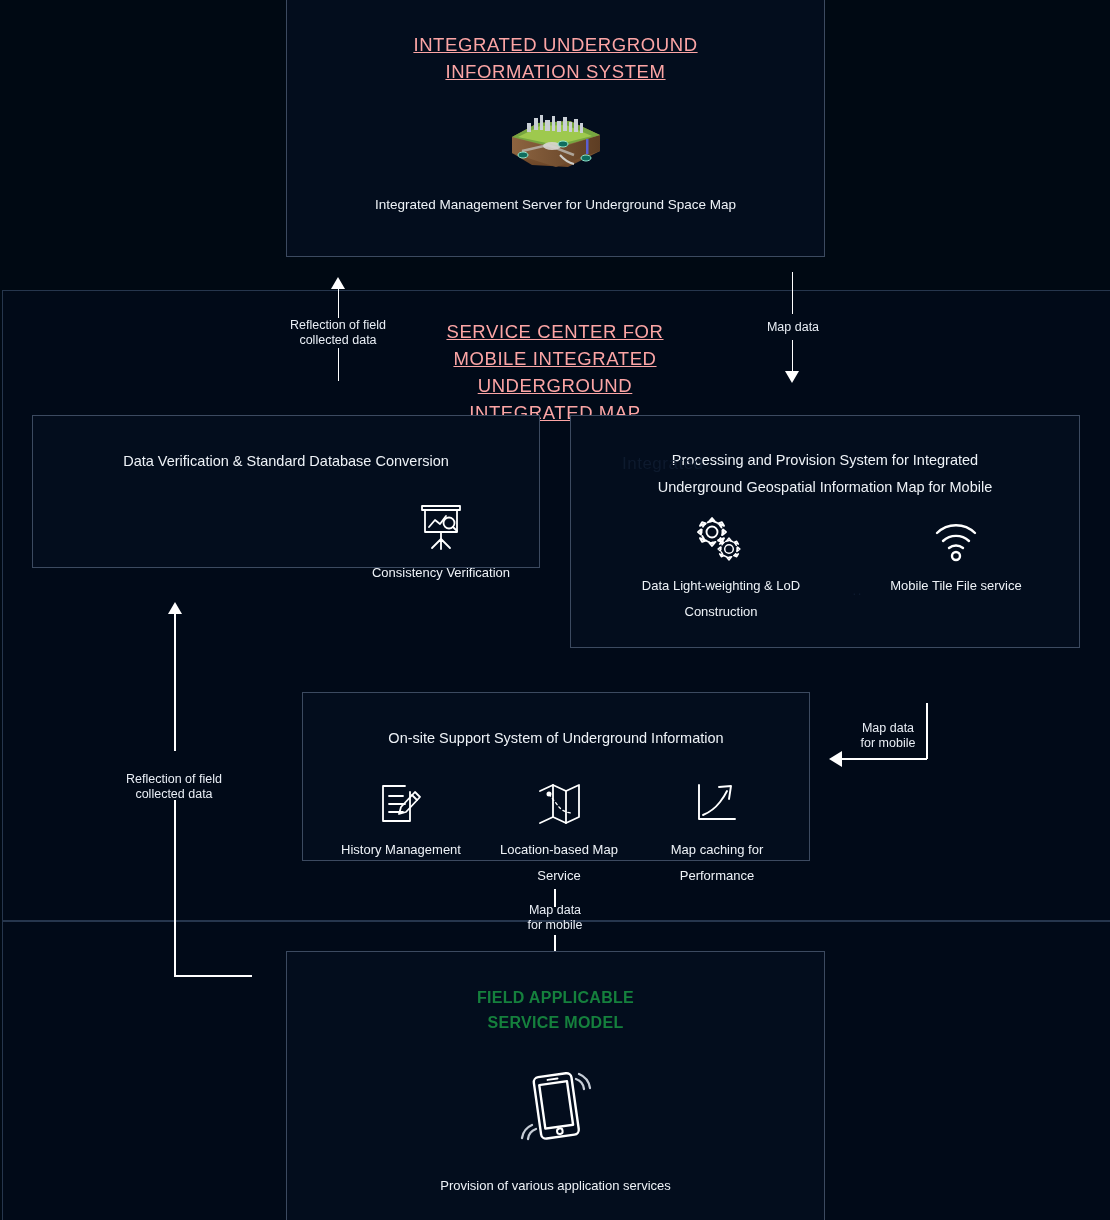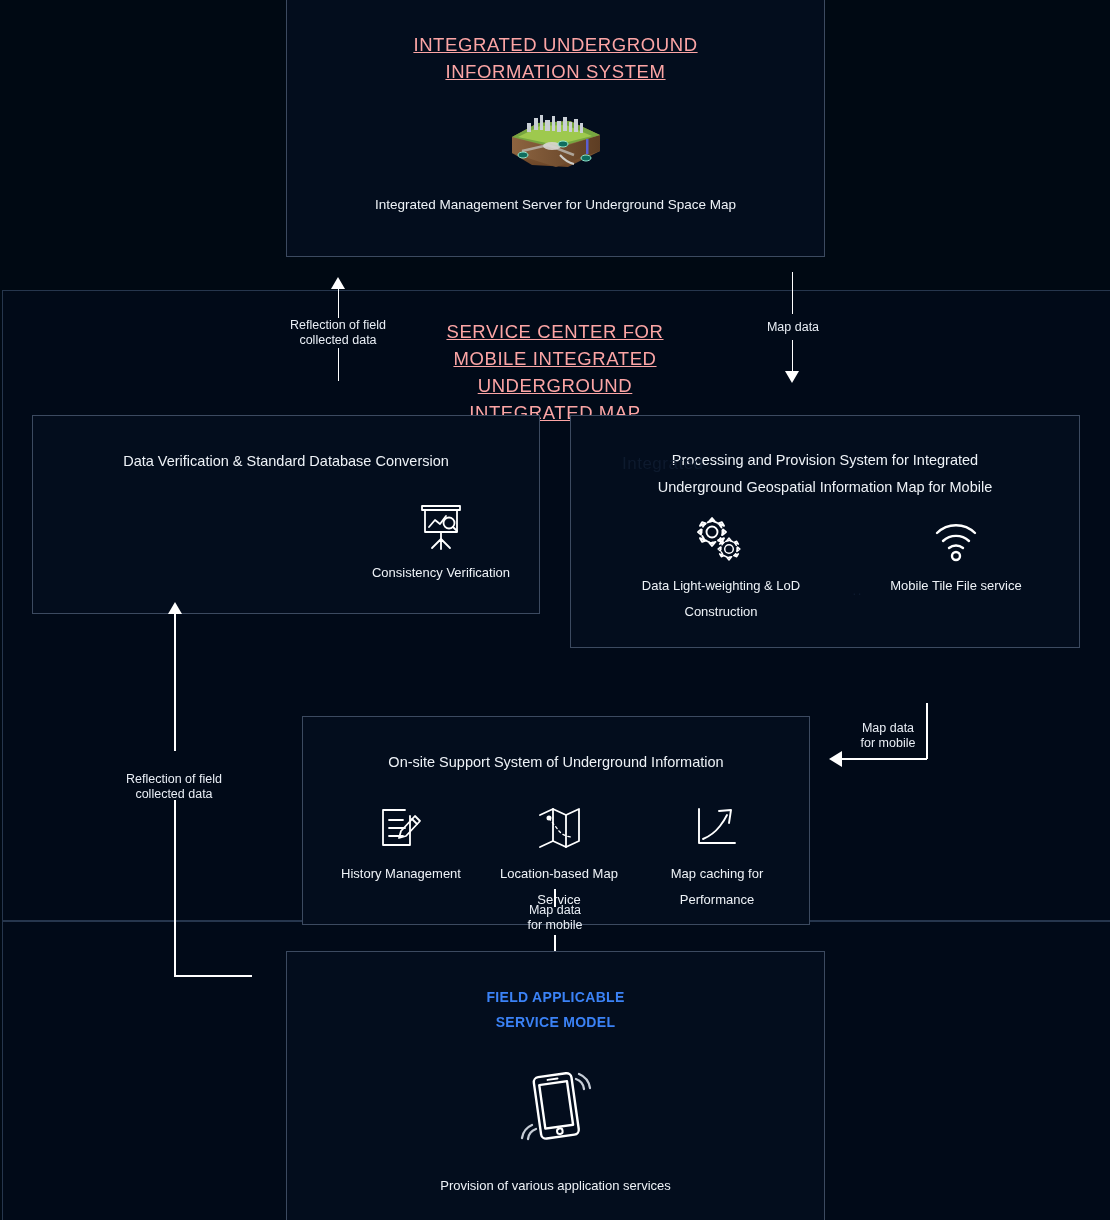--- a/index.html
+++ b/index.html
@@ -40,25 +40,25 @@
   .title-lg{
     text-align:center;
     font-size:18.5px;
     letter-spacing:.6px;
     line-height:27px;
     color:#fca5a5;
     text-decoration:underline;
   }
   .title-bold{
     text-align:center;
-    font-size:14px;
+    font-size:16px;
     font-weight:bold;
     letter-spacing:.3px;
     line-height:25px;
-    color:#3b82f6;
+    color:#15803d;
   }
   .panel-title{
     text-align:center;
     font-size:14.5px;
     line-height:27px;
     color:#eef2f7;
   }
   .caption{
     text-align:center;
     font-size:13.5px;
@@ -184,21 +184,21 @@
   <div class="vline" style="left:338px;top:288px;height:30px;"></div>
   <div class="vline" style="left:338px;top:348px;height:33px;"></div>
   <div class="edge-label" style="left:272px;top:318px;width:132px;">Reflection of field
 collected data</div>
 
   <div class="vline" style="left:792px;top:272px;height:42px;"></div>
   <div class="vline" style="left:792px;top:340px;height:32px;"></div>
   <div class="arrow-down" style="left:785px;top:371px;"></div>
   <div class="edge-label" style="left:738px;top:320px;width:110px;">Map data</div>
 
-  <div class="box" style="left:32px;top:415px;width:508px;height:199px;">
+  <div class="box" style="left:32px;top:415px;width:508px;height:153px;">
     <div class="panel-title" style="margin-top:32px;">Data Verification &amp; Standard Database Conversion</div>
 
 
     <div class="feature" style="left:287px;top:84px;width:242px;">
       <div class="ico">
         <svg width="46" height="48" viewBox="0 0 46 48" fill="none" stroke="#ffffff" stroke-width="1.8" stroke-linecap="round" stroke-linejoin="round">
           <rect x="4" y="3" width="38" height="4"></rect>
           <rect x="7" y="7" width="32" height="22"></rect>
           <polyline points="11,24 17,17 22,21 28,13"></polyline>
           <circle cx="31" cy="20" r="5.5"></circle>
@@ -253,21 +253,21 @@
     </div>
   </div>
 
   <div class="arrow-up" style="left:168px;top:602px;"></div>
   <div class="vline thick" style="left:174px;top:613px;height:138px;"></div>
   <div class="vline thick" style="left:174px;top:800px;height:176px;"></div>
   <div class="hline thick" style="left:174px;top:975px;width:78px;"></div>
   <div class="edge-label" style="left:108px;top:772px;width:132px;">Reflection of field
 collected data</div>
 
-  <div class="box" style="left:302px;top:716px;width:508px;height:209px;">
+  <div class="box" style="left:302px;top:692px;width:508px;height:169px;">
     <div class="panel-title" style="margin-top:32px;">On-site Support System of Underground Information</div>
 
     <div class="feature" style="left:12px;top:84px;width:172px;">
       <div class="ico">
         <svg width="48" height="48" viewBox="0 0 48 48" fill="none" stroke="#ffffff" stroke-width="1.8" stroke-linecap="round" stroke-linejoin="round">
           <polyline points="33,12 33,41 6,41 6,6 28,6"></polyline>
           <line x1="12" y1="16" x2="26" y2="16"></line>
           <line x1="12" y1="24" x2="28" y2="24"></line>
           <line x1="12" y1="32" x2="26" y2="32"></line>
           <path d="M24 27 L38 12 L43 17 L29 32 L22 34 Z"></path>

